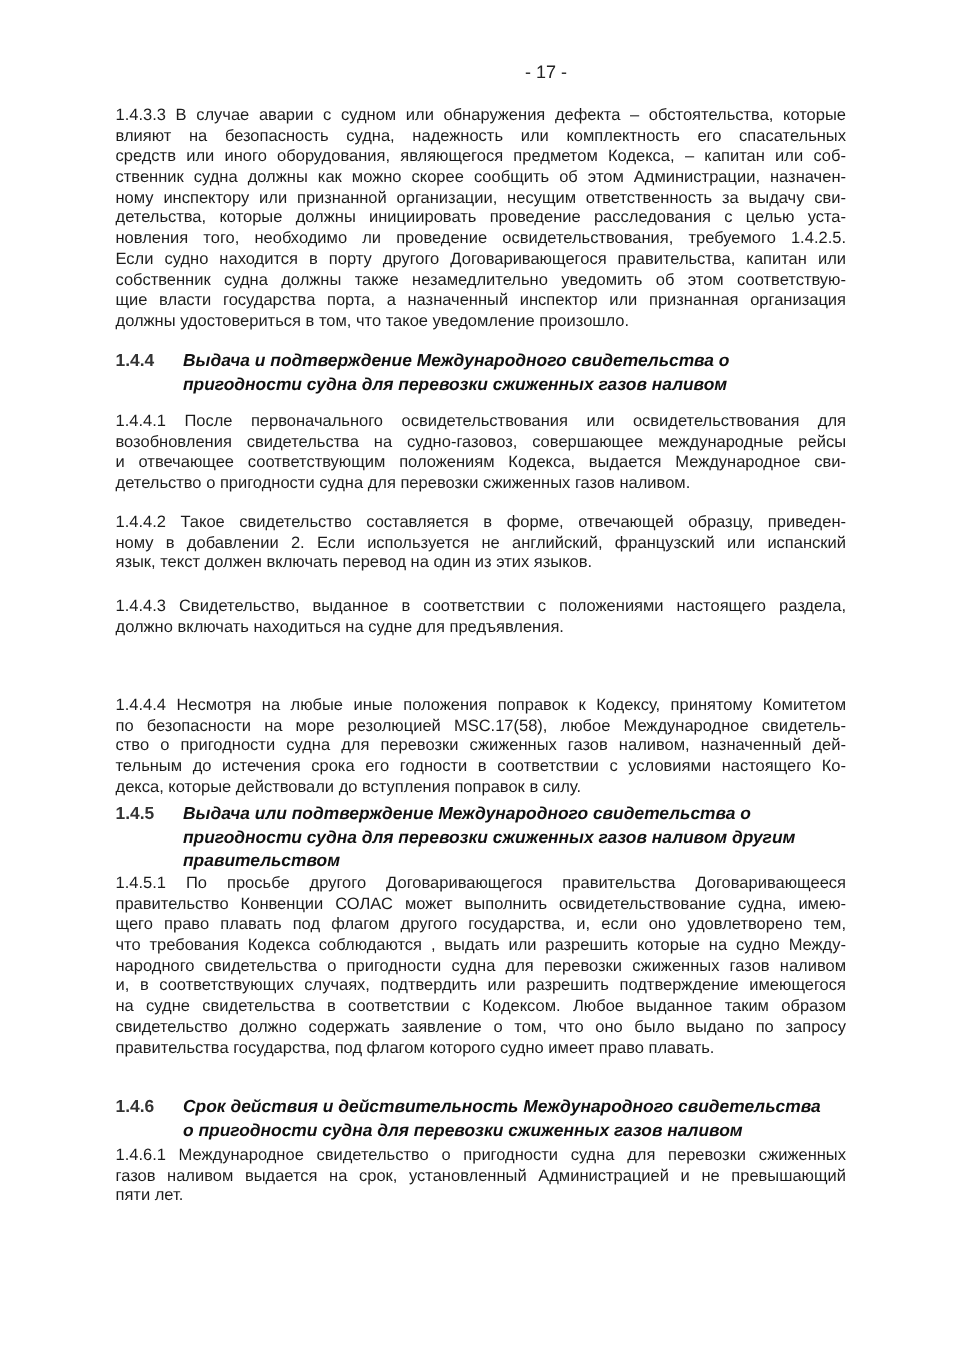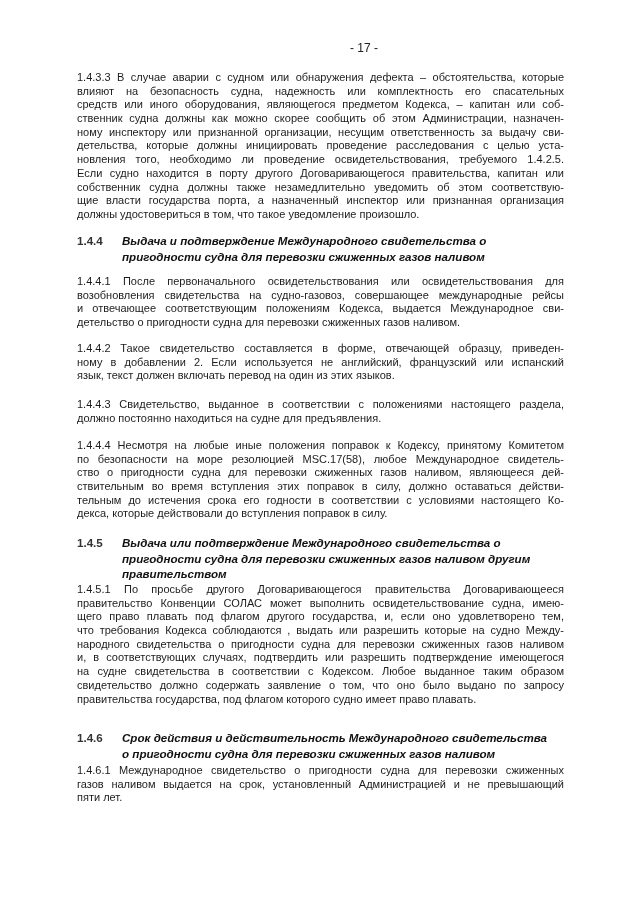--- a/index.html
+++ b/index.html
@@ -54,28 +54,27 @@
   </div>
 
   <div class="block" style="top:342px;">
     <span class="line">1.4.4.2   Такое свидетельство составляется в форме, отвечающей образцу, приведен-</span>
     <span class="line">ному в добавлении 2. Если используется не английский, французский или испанский</span>
     <span class="line last">язык, текст должен включать перевод на один из этих языков.</span>
   </div>
 
   <div class="block" style="top:398px;">
     <span class="line">1.4.4.3   Свидетельство, выданное в соответствии с положениями настоящего раздела,</span>
-    <span class="line last">должно постоянно находиться на судне для предъявления.</span>
+    <span class="line last">должно включать находиться на судне для предъявления.</span>
   </div>
 
-  <div class="block" style="top:439px;">
+  <div class="block" style="top:464px;">
     <span class="line">1.4.4.4   Несмотря на любые иные положения поправок к Кодексу, принятому Комитетом</span>
     <span class="line">по безопасности на море резолюцией MSC.17(58), любое Международное свидетель-</span>
-    <span class="line">ство о пригодности судна для перевозки сжиженных газов наливом, являющееся дей-</span>
-    <span class="line">ствительным во время вступления этих поправок в силу, должно оставаться действи-</span>
+    <span class="line">ство о пригодности судна для перевозки сжиженных газов наливом, назначенный дей-</span>
     <span class="line">тельным до истечения срока его годности в соответствии с условиями настоящего Ко-</span>
     <span class="line last">декса, которые действовали до вступления поправок в силу.</span>
   </div>
 
   <div class="head" style="top:535px;">
     <span class="num">1.4.5</span>
     <div class="title">
       <span>Выдача или подтверждение Международного свидетельства о</span>
       <span>пригодности судна для перевозки сжиженных газов наливом другим</span>
       <span>правительством</span>

